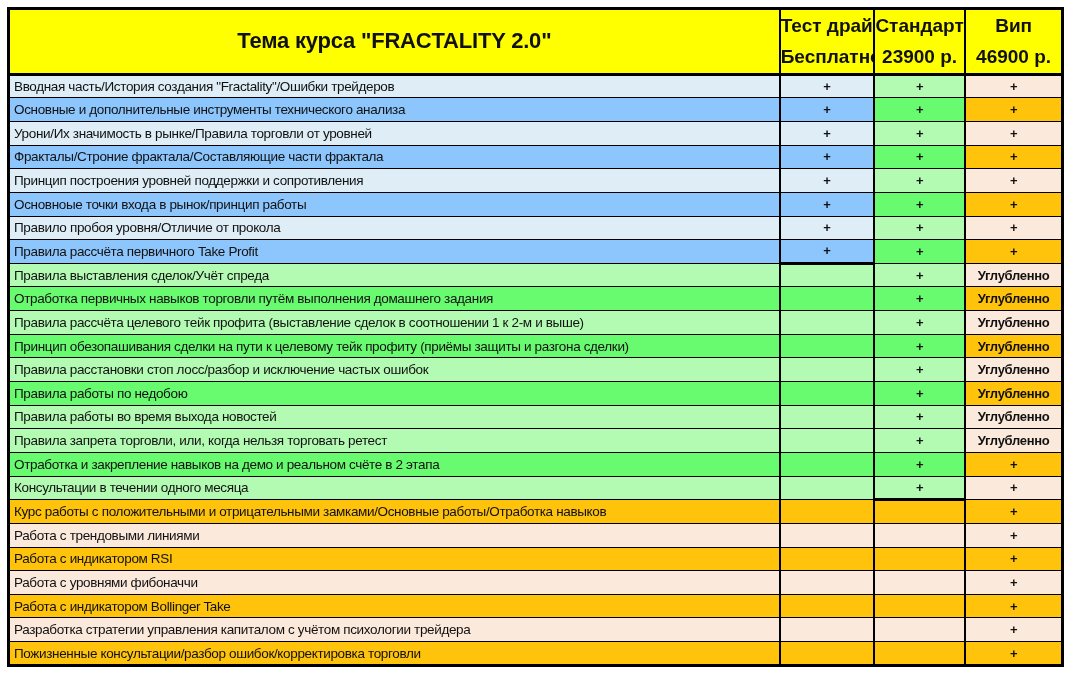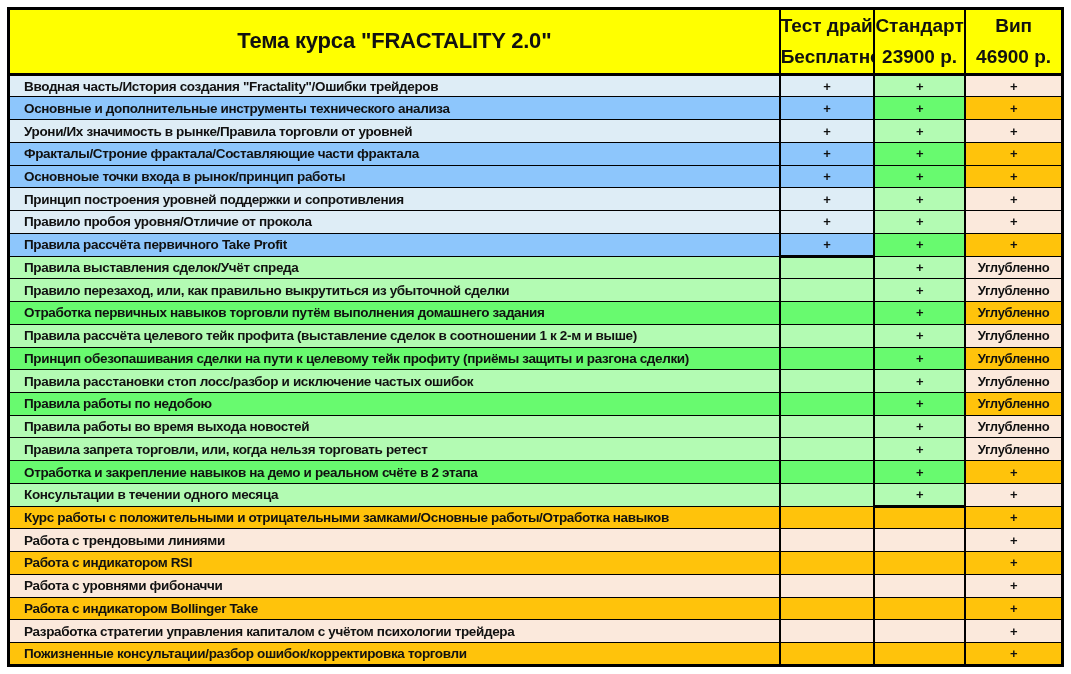--- a/index.html
+++ b/index.html
@@ -52,24 +52,24 @@
   }
   .col-head {
     font-size: 19px;
     font-weight: 700;
     text-align: center;
     line-height: 1.65;
   }
   tbody tr { height: 21px; }
   td.topic {
     font-size: 13.5px;
-    font-weight: 700;
+    font-weight: 400;
     letter-spacing: -0.35px;
     text-align: left;
-    padding-left: 14px;
+    padding-left: 4px;
     vertical-align: middle;
   }
   td.val {
     font-size: 13px;
     font-weight: 700;
     text-align: center;
     vertical-align: middle;
     letter-spacing: -0.3px;
   }
   td.thick-bottom { border-bottom: 3px solid #000; }
@@ -129,51 +129,45 @@
           <td class="val bg-green-light">+</td>
           <td class="val bg-orange-light">+</td>
         </tr>
         <tr>
           <td class="topic bg-blue-dark">Фракталы/Строние фрактала/Составляющие части фрактала</td>
           <td class="val bg-blue-dark">+</td>
           <td class="val bg-green-dark">+</td>
           <td class="val bg-orange-dark">+</td>
         </tr>
         <tr>
+          <td class="topic bg-blue-light">Принцип построения уровней поддержки и сопротивления</td>
+          <td class="val bg-blue-light">+</td>
+          <td class="val bg-green-light">+</td>
+          <td class="val bg-orange-light">+</td>
+        </tr>
+        <tr>
           <td class="topic bg-blue-dark">Основноые точки входа в рынок/принцип работы</td>
           <td class="val bg-blue-dark">+</td>
           <td class="val bg-green-dark">+</td>
           <td class="val bg-orange-dark">+</td>
         </tr>
         <tr>
-          <td class="topic bg-blue-light">Принцип построения уровней поддержки и сопротивления</td>
-          <td class="val bg-blue-light">+</td>
-          <td class="val bg-green-light">+</td>
-          <td class="val bg-orange-light">+</td>
-        </tr>
-        <tr>
           <td class="topic bg-blue-light">Правило пробоя уровня/Отличие от прокола</td>
           <td class="val bg-blue-light">+</td>
           <td class="val bg-green-light">+</td>
           <td class="val bg-orange-light">+</td>
         </tr>
         <tr>
           <td class="topic bg-blue-dark">Правила рассчёта первичного Take Profit</td>
           <td class="val bg-blue-dark thick-bottom">+</td>
           <td class="val bg-green-dark">+</td>
           <td class="val bg-orange-dark">+</td>
         </tr>
         <tr>
           <td class="topic bg-green-light">Правила выставления сделок/Учёт спреда</td>
-          <td class="val bg-green-light"></td>
-          <td class="val bg-green-light">+</td>
-          <td class="val bg-orange-light">Углубленно</td>
-        </tr>
-        <tr>
-          <td class="topic bg-green-light">Правило перезаход, или, как правильно выкрутиться из убыточной сделки</td>
           <td class="val bg-green-light"></td>
           <td class="val bg-green-light">+</td>
           <td class="val bg-orange-light">Углубленно</td>
         </tr>
         <tr>
           <td class="topic bg-green-dark">Отработка первичных навыков торговли путём выполнения домашнего задания</td>
           <td class="val bg-green-dark"></td>
           <td class="val bg-green-dark">+</td>
           <td class="val bg-orange-dark">Углубленно</td>
         </tr>

